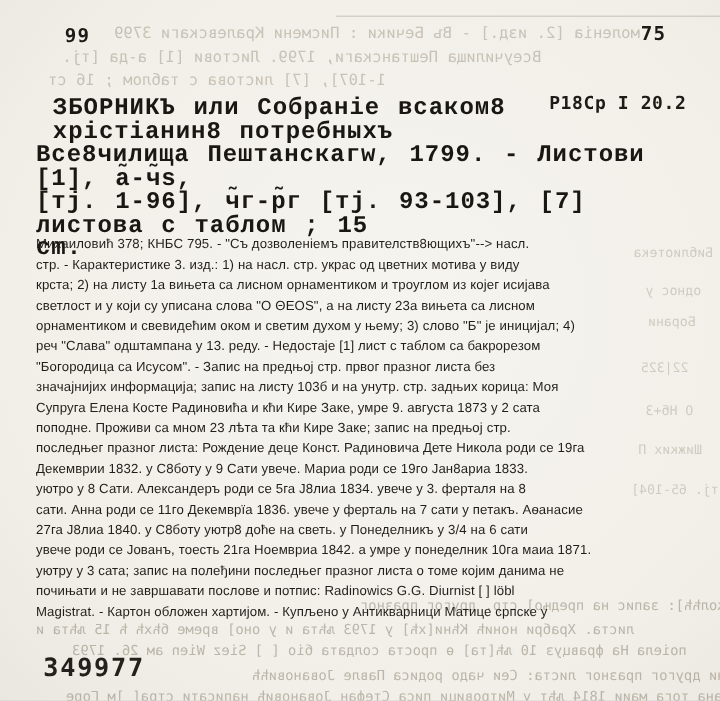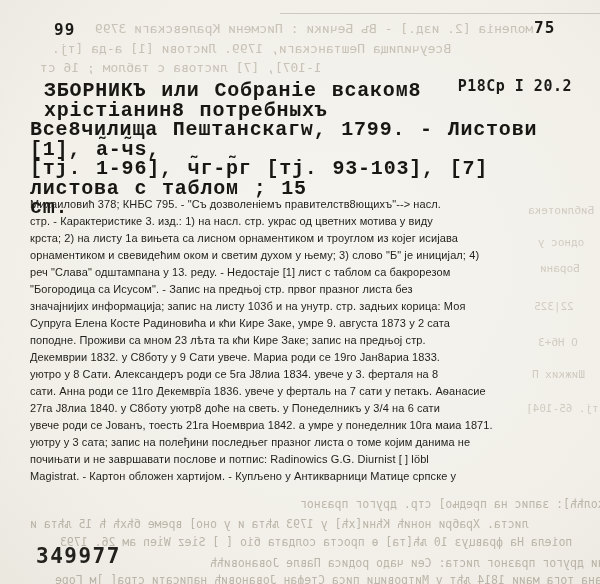--- a/index.html
+++ b/index.html
@@ -111,26 +111,28 @@
     <div class="title-line">ЗБОРНИКЪ или Собраніе всаком8 хрістіанин8 потребныхъ</div>
     <div class="title-line">Все8чилища Пештанскагw, 1799. - Листови [1], а̃-ч̃ѕ,</div>
     <div class="title-line">[тј. 1-96], ч̃г-р̃г [тј. 93-103], [7] листова с таблом ; 15</div>
     <div class="title-line">cm.</div>
   </div>
 
   <div class="notes-block">
     <div class="note-line">Михаиловић 378; КНБС 795. - "Съ дозволеніемъ правителств8ющихъ"--&gt; насл.</div>
     <div class="note-line">стр. - Карактеристике 3. изд.: 1) на насл. стр. украс од цветних мотива у виду</div>
     <div class="note-line">крста; 2) на листу 1а вињета са лисном орнаментиком и троуглом из којег исијава</div>
+    <div class="note-line">светлост и у који су уписана слова "О ΘEOS", а на листу 23а вињета са лисном</div>
     <div class="note-line">орнаментиком и свевидећим оком и светим духом у њему; 3) слово "Б" је иницијал; 4)</div>
     <div class="note-line">реч "Слава" одштампана у 13. реду. - Недостаје [1] лист с таблом са бакрорезом</div>
     <div class="note-line">"Богородица са Исусом". - Запис на предњој стр. првог празног листа без</div>
     <div class="note-line">значајнијих информација; запис на листу 103б и на унутр. стр. задњих корица: Моя</div>
     <div class="note-line">Супруга Елена Косте Радиновића и кћи Кире Заке, умре 9. августа 1873 у 2 сата</div>
     <div class="note-line">поподне. Проживи са мном 23 лѣта та кћи Кире Заке; запис на предњој стр.</div>
+    <div class="note-line">последњег празног листа: Рождение деце Конст. Радиновича Дете Никола роди се 19га</div>
     <div class="note-line">Декемврии 1832. у С8боту у 9 Сати увече. Мариа роди се 19го Јан8ариа 1833.</div>
     <div class="note-line">уютро у 8 Сати. Александеръ роди се 5га Ј8лиа 1834. увече у 3. ферталя на 8</div>
     <div class="note-line">сати. Анна роди се 11го Декемврїа 1836. увече у ферталь на 7 сати у петакъ. Аѳанасие</div>
     <div class="note-line">27га Ј8лиа 1840. у С8боту уютр8 доће на светь. у Понеделникъ у 3/4 на 6 сати</div>
     <div class="note-line">увече роди се Јованъ, тоесть 21га Ноемвриа 1842. а умре у понеделник 10га маиа 1871.</div>
     <div class="note-line">уютру у 3 сата; запис на полеђини последњег празног листа о томе којим данима не</div>
     <div class="note-line">почињати и не завршавати послове и потпис: Radinowics G.G. Diurnist [ ] löbl</div>
     <div class="note-line">Magistrat. - Картон обложен хартијом. - Купљено у Антикварници Матице српске у</div>
   </div>
 

